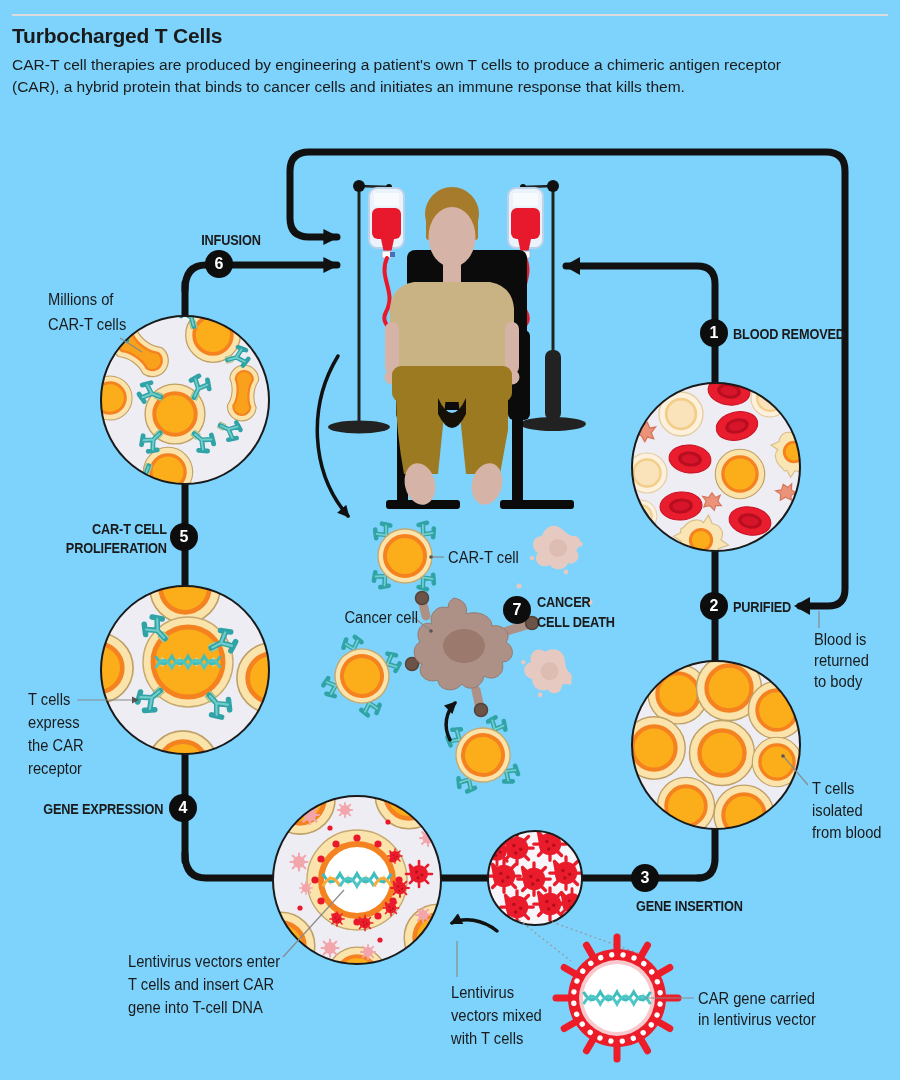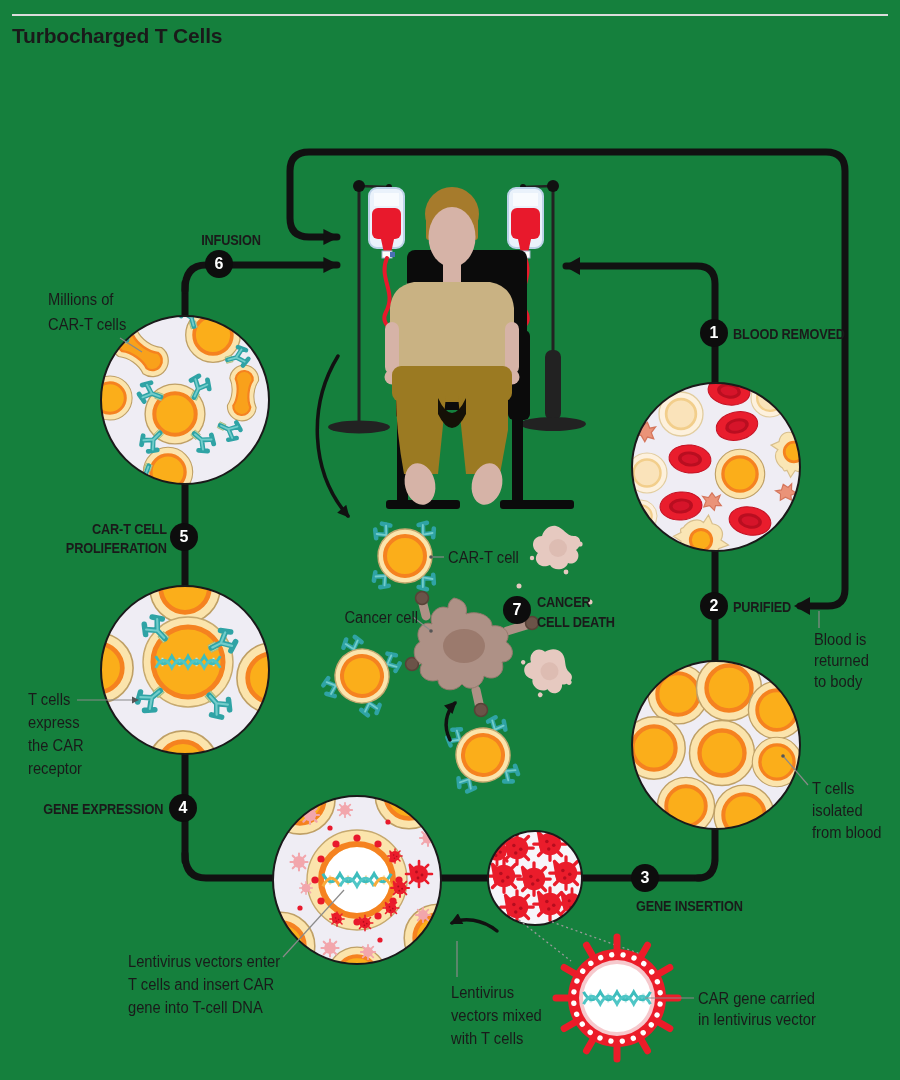--- a/index.html
+++ b/index.html
@@ -1,16 +1,16 @@
 <!DOCTYPE html>
 <html><head>
 <meta charset="utf-8">
 <style>
   html,body{margin:0;padding:0;background:#fff;}
-  .stage{position:relative;width:900px;height:1080px;background:#15803d;overflow:hidden;
+  .stage{position:relative;width:900px;height:1080px;background:#7dd3fc;overflow:hidden;
          font-family:"Liberation Sans",sans-serif;color:#1a1a1a;}
   .toprule{position:absolute;left:12px;top:14px;width:876px;height:2px;background:#dcdcdc;}
   .title{position:absolute;left:12px;top:24px;font-size:21px;font-weight:bold;letter-spacing:-.2px;}
   .desc{position:absolute;left:12px;top:54px;width:840px;font-size:15.5px;line-height:22px;white-space:pre-line;}
   svg{position:absolute;left:0;top:0;}
   .badge{position:absolute;width:28px;height:28px;border-radius:50%;background:#0d0d0d;color:#fff;
          display:flex;align-items:center;justify-content:center;font-size:16px;font-weight:bold;
          transform:translate(-50%,-50%);}
   .step{position:absolute;font-size:15px;font-weight:bold;white-space:pre-line;line-height:19px;letter-spacing:-.2px;}
   .sxl{transform:scaleX(.85);transform-origin:left center;}
@@ -19,20 +19,22 @@
   .ann{position:absolute;font-size:16px;line-height:22px;white-space:pre-line;}
   .axl{transform:scaleX(.92);transform-origin:left top;}
   .axr{transform:scaleX(.92);transform-origin:right top;text-align:right;}
 </style>
 </head>
 <body>
 
 <div class="stage">
   <div class="toprule"></div>
   <div class="title">Turbocharged T Cells</div>
+  <div class="desc">CAR-T cell therapies are produced by engineering a patient's own T cells to produce a chimeric antigen receptor
+(CAR), a hybrid protein that binds to cancer cells and initiates an immune response that kills them.</div>
 
   <svg width="900" height="1080" viewBox="0 0 900 1080">
     <defs>
       <marker id="ahB" viewBox="0 0 10 10" refX="8.5" refY="5" markerWidth="17" markerHeight="16" orient="auto" markerUnits="userSpaceOnUse">
         <path d="M0,0 L10,5 L0,10 Z" fill="#111"></path>
       </marker>
       <marker id="ahS" viewBox="0 0 10 10" refX="8" refY="5" markerWidth="13" markerHeight="12" orient="auto" markerUnits="userSpaceOnUse">
         <path d="M0,0 L10,5 L0,10 Z" fill="#111"></path>
       </marker>
       <g id="tc">

